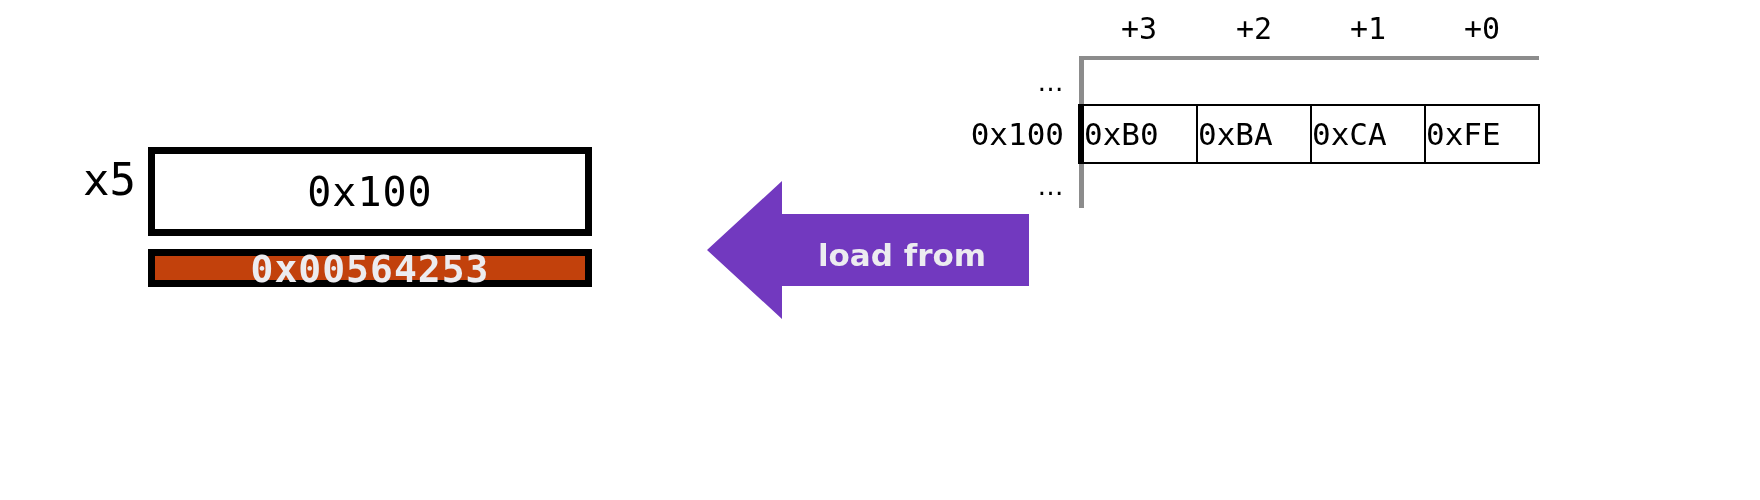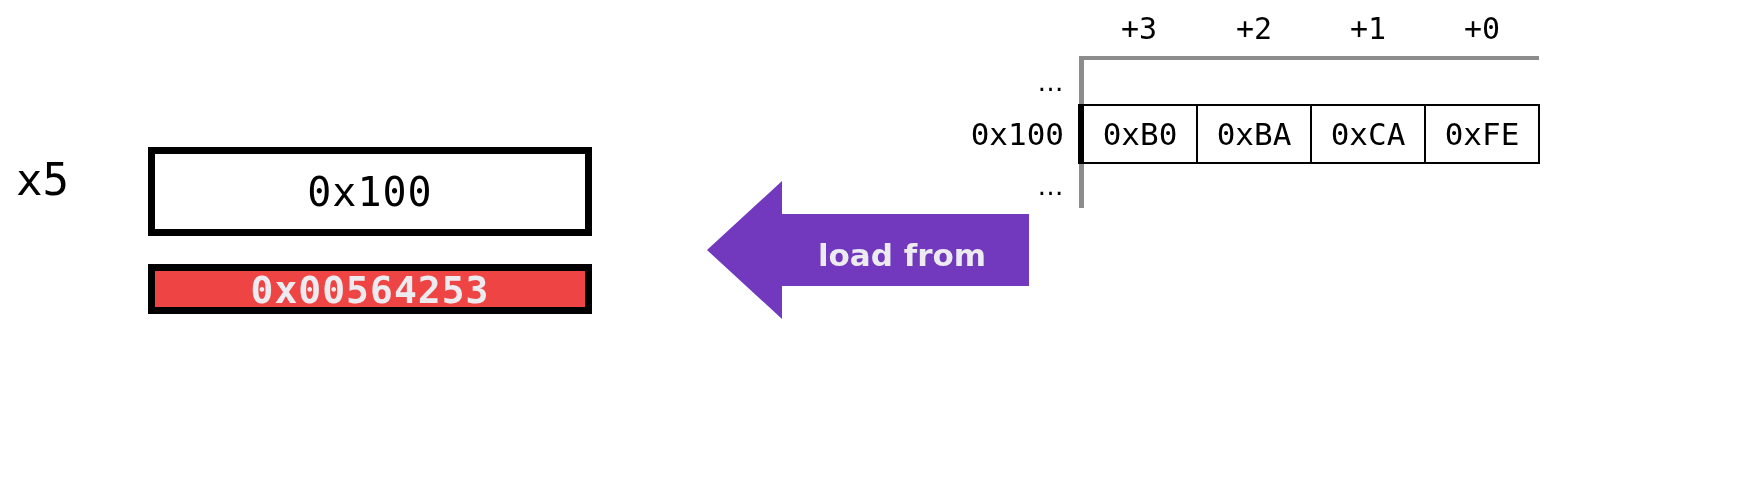--- a/index.html
+++ b/index.html
@@ -22,21 +22,21 @@
     left: 0;
     top: 0;
     width: 640px;
     height: 500px;
   }
   .reg-label {
     position: absolute;
     font-family: "DejaVu Sans Mono", monospace;
     font-size: 44px;
     color: #000000;
-    text-align: left;
+    text-align: right;
     width: 120px;
     right: 504px; 
     line-height: 1;
   }
   #reg-label-x5  { top: 158px; }
   #reg-label-x10 { top: 232px; }
 
   .reg-box {
     position: absolute;
     left: 148px;
@@ -53,23 +53,23 @@
     height: 89px;
     background: #ffffff;
   }
   #reg-box-x5 .reg-value {
     font-size: 40px;
     color: #000000;
     font-weight: normal;
     letter-spacing: 1px;
   }
   #reg-box-x10 {
-    top: 264px;
-    height: 50px;
-    background: #ef4444;
+    top: 249px;
+    height: 38px;
+    background: #c2410c;
   }
   #reg-box-x10 .reg-value {
     font-size: 38px;
     color: #ececf0;
     font-weight: bold;
     letter-spacing: 1px;
     position: relative;
     top: 1px;
   }
 
@@ -154,21 +154,20 @@
     padding-right: 14px !important;
     letter-spacing: 1px;
     border: none;
     background: transparent;
   }
 
   
   .cell {
     width: 112px;
     height: 56px;
-    text-align: center;
     vertical-align: middle;
     font-family: "DejaVu Sans Mono", monospace;
     font-size: 31px;
     color: #000000;
     background: #ffffff;
     border: 2px solid #000000;
   }
   .cell.hl {
     background: #7239bf;
     color: #e9e9ef;

